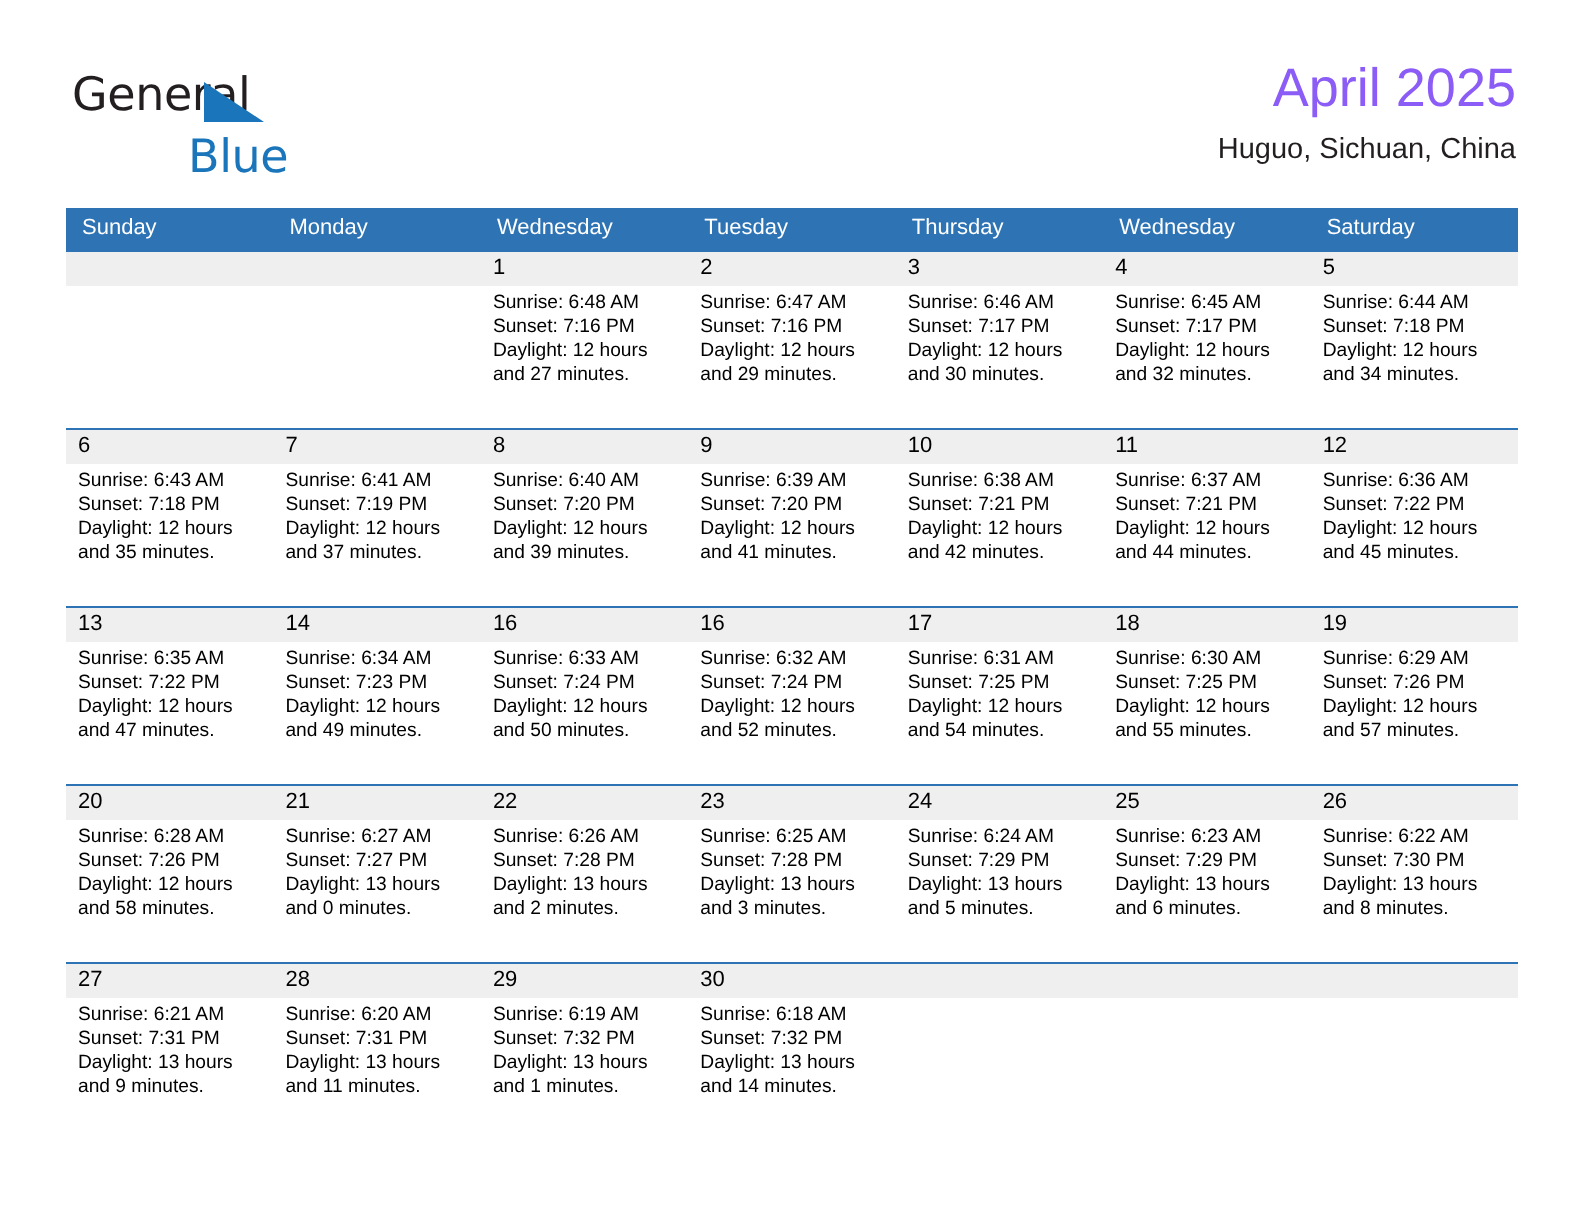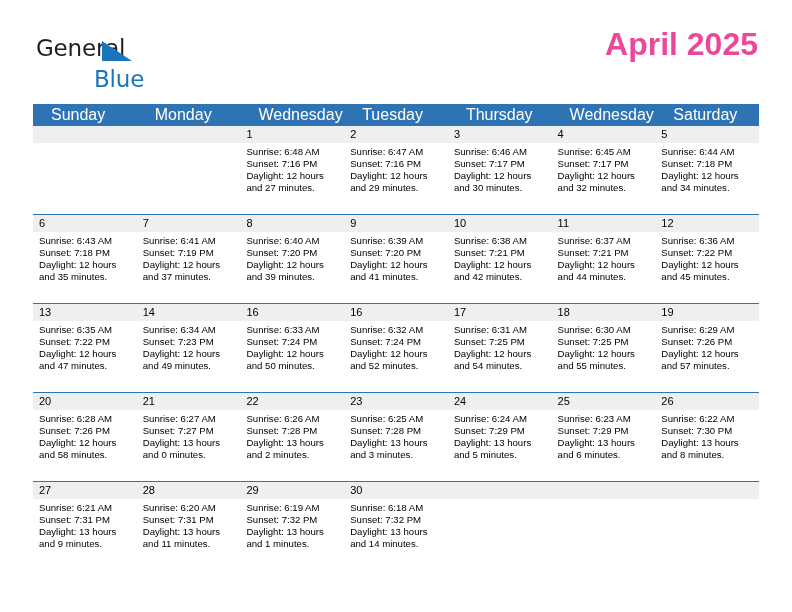--- a/index.html
+++ b/index.html
@@ -69,25 +69,25 @@
     line-height: 24px;
   }
 
   .title-block {
     position: absolute;
     right: 34px;
     top: 28px;
     text-align: right;
   }
   .cal-title {
-    font-size: 32px;
-    color: #ec4899;
+    font-size: 27px;
+    color: #8b5cf6;
     line-height: 32px;
     white-space: nowrap;
-    font-weight: 700;
+    font-weight: 400;
   }
   .cal-subtitle {
     font-size: 14.5px;
     color: #231f20;
     line-height: 20px;
     margin-top: 5px;
     white-space: nowrap;
     font-weight: 400;
   }
 
@@ -101,23 +101,23 @@
 
   .weekday-row {
     display: flex;
     width: 726px;
     background: #2e74b5;
     height: 21px;
   }
   .weekday {
     flex: 1 1 0;
     color: #ffffff;
-    font-size: 16px;
+    font-size: 11px;
     line-height: 21px;
-    padding-left: 18px;
+    padding-left: 8px;
     box-sizing: border-box;
     white-space: nowrap;
   }
 
   .week-row {
     width: 726px;
     border-top: 1.5px solid #2e74b5;
   }
   .week-row:first-of-type {
     border-top: none;
@@ -169,20 +169,21 @@
       <span class="logo-flag">
         <svg width="30" height="20" viewBox="0 0 30 20" xmlns="http://www.w3.org/2000/svg">
           <polygon points="0,0 30,20 0,20" fill="#1b75bb"></polygon>
         </svg>
       </span>
       <span class="logo-blue">Blue</span>
     </div>
 
     <div class="title-block">
       <div class="cal-title">April 2025</div>
+      <div class="cal-subtitle">Huguo, Sichuan, China</div>
     </div>
 
   </div>
 
   <div class="calendar">
 
     <div class="weekday-row">
       <div class="weekday">Sunday</div>
       <div class="weekday">Monday</div>
       <div class="weekday">Wednesday</div>

